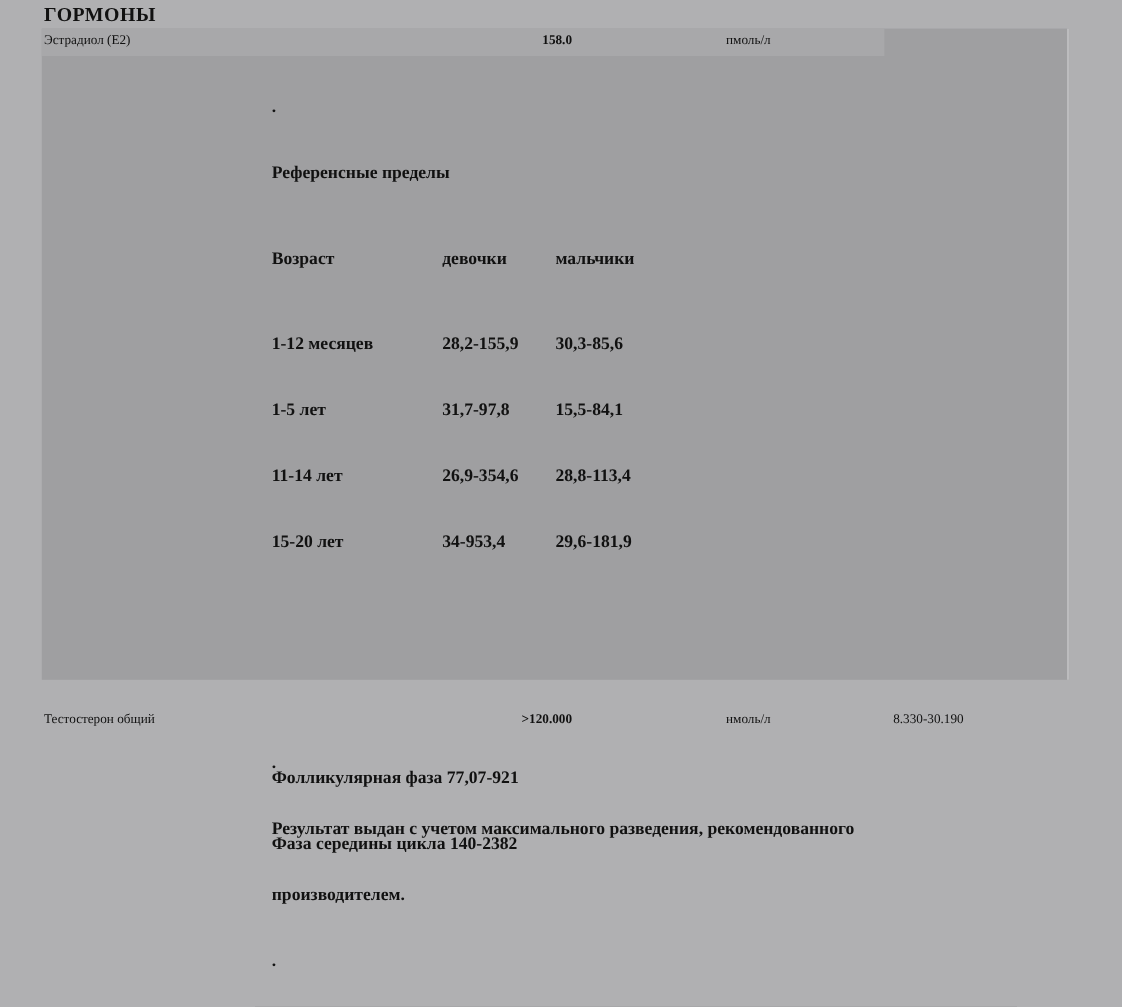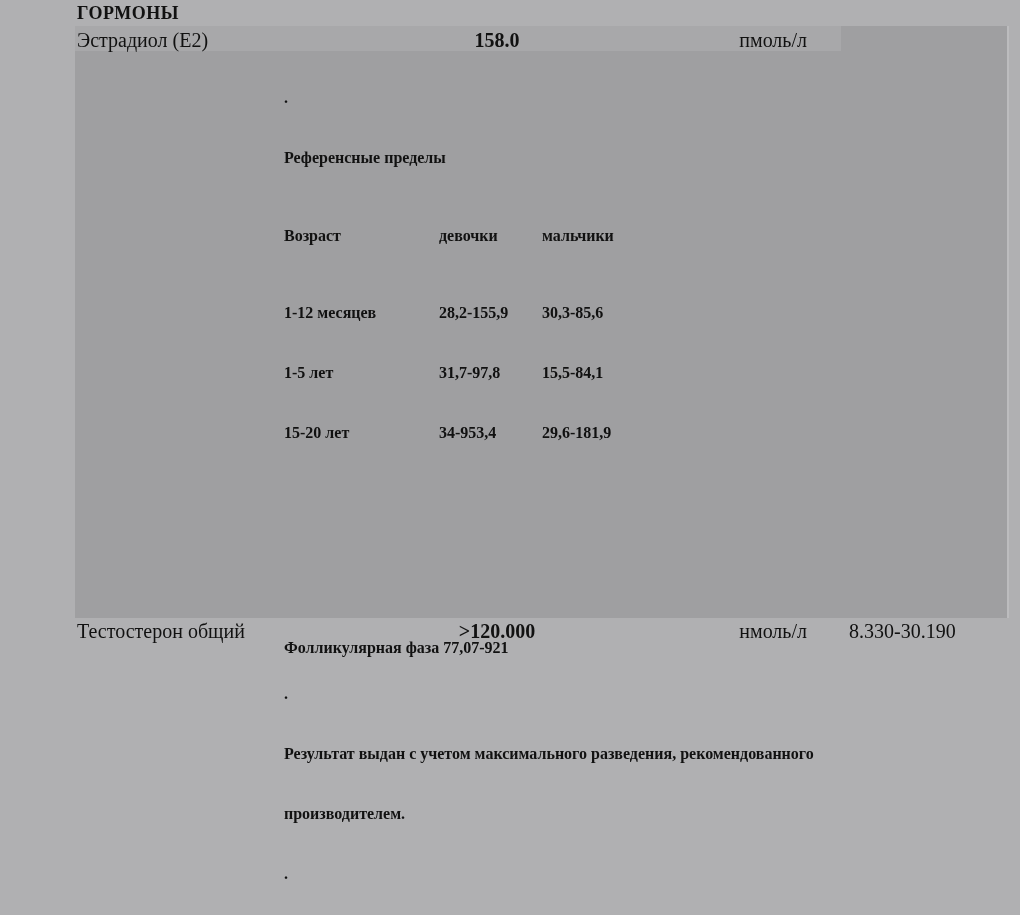--- a/index.html
+++ b/index.html
@@ -4,44 +4,44 @@
 <style>
   html, body { margin: 0; padding: 0; }
   body {
     width: 1020px; height: 915px;
     position: relative;
     background: #b0b0b2;
     font-family: "Liberation Serif", "DejaVu Serif", serif;
     color: #111111;
     overflow: hidden;
   }
-  .abs { position: absolute; margin-left: 37px; }
+  .abs { position: absolute; }
   .section-title {
     left: 40px; top: 3px;
     font-size: 18px; font-weight: bold;
     letter-spacing: 0.5px;
   }
   .comment-box {
     left: 38px; top: 26px;
     width: 932px; height: 592px;
     background: #9f9fa1;
     border-right: 2px solid #bcbcbe;
   }
   .row-highlight {
     left: 38px; top: 26px;
     width: 766px; height: 25px;
     background: #a8a8aa;
   }
-  .test-row { left: 0; width: 1020px; height: 24px; font-size: 20px; }
+  .test-row { left: 0; width: 1020px; height: 24px; font-size: 12px; }
   .row-estradiol { top: 29px; }
-  .row-testosterone { top: 620px; font-family: Liberation Serif, serif; }
+  .row-testosterone { top: 646px; font-family: Liberation Serif, serif; }
   .t-name  { position: absolute; left: 40px; white-space: pre; }
-  .t-result{ position: absolute; left: 400px; width: 120px; text-align: center;
+  .t-result{ position: absolute; left: 400px; width: 120px; text-align: right;
              font-weight: bold; white-space: pre; }
-  .t-units { position: absolute; left: 660px; width: 110px; text-align: right; white-space: pre; }
+  .t-units { position: absolute; left: 660px; width: 110px; text-align: left; white-space: pre; }
   .t-ref   { position: absolute; left: 812px; white-space: pre; }
   .comment {
     left: 247px;
     font-size: 16px; font-weight: bold;
     white-space: pre;
   }
   .comment-estradiol { top: 50px; }
   .comment-testosterone { top: 646px; }
   .comment-estradiol .cl { height: 23.8px; line-height: 23.8px; }
   .comment-testosterone .cl { height: 24px; line-height: 24px; }
@@ -66,26 +66,28 @@
   </div>
 
   <div class="abs comment comment-estradiol">
     <div class="cl">.</div>
     <div class="cl">Референсные пределы</div>
 
     <div class="cl"><span class="c-age">Возраст</span><span class="c-girls">девочки</span><span>мальчики</span></div>
 
     <div class="cl"><span class="c-age">1-12 месяцев</span><span class="c-girls">28,2-155,9</span><span>30,3-85,6</span></div>
     <div class="cl"><span class="c-age">1-5 лет</span><span class="c-girls">31,7-97,8</span><span>15,5-84,1</span></div>
+    <div class="cl"><span class="c-age">11-14 лет</span><span class="c-girls">26,9-354,6</span><span>28,8-113,4</span></div>
     <div class="cl"><span class="c-age">15-20 лет</span><span class="c-girls">34-953,4</span><span>29,6-181,9</span></div>
 
     <div class="cl"></div>
     <div class="cl"></div>
 
     <div class="cl">Фолликулярная фаза 77,07-921</div>
+    <div class="cl">Фаза середины цикла 140-2382</div>
     
 
     
 
     
     
     
     
 
     

